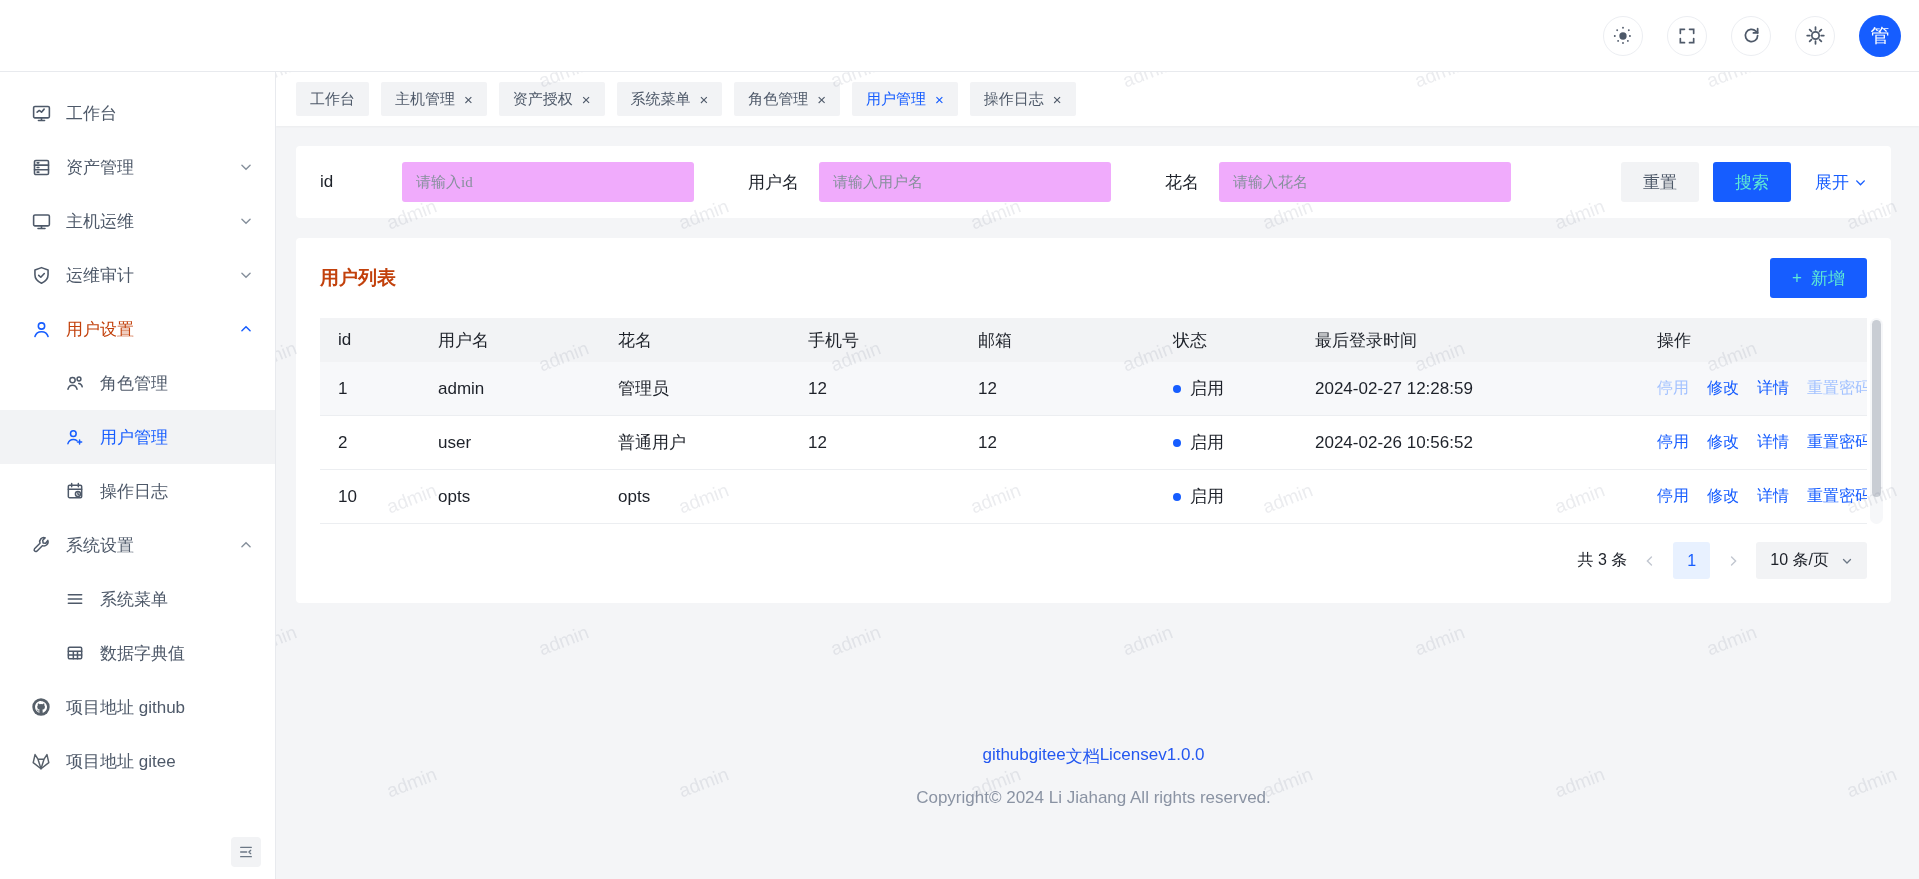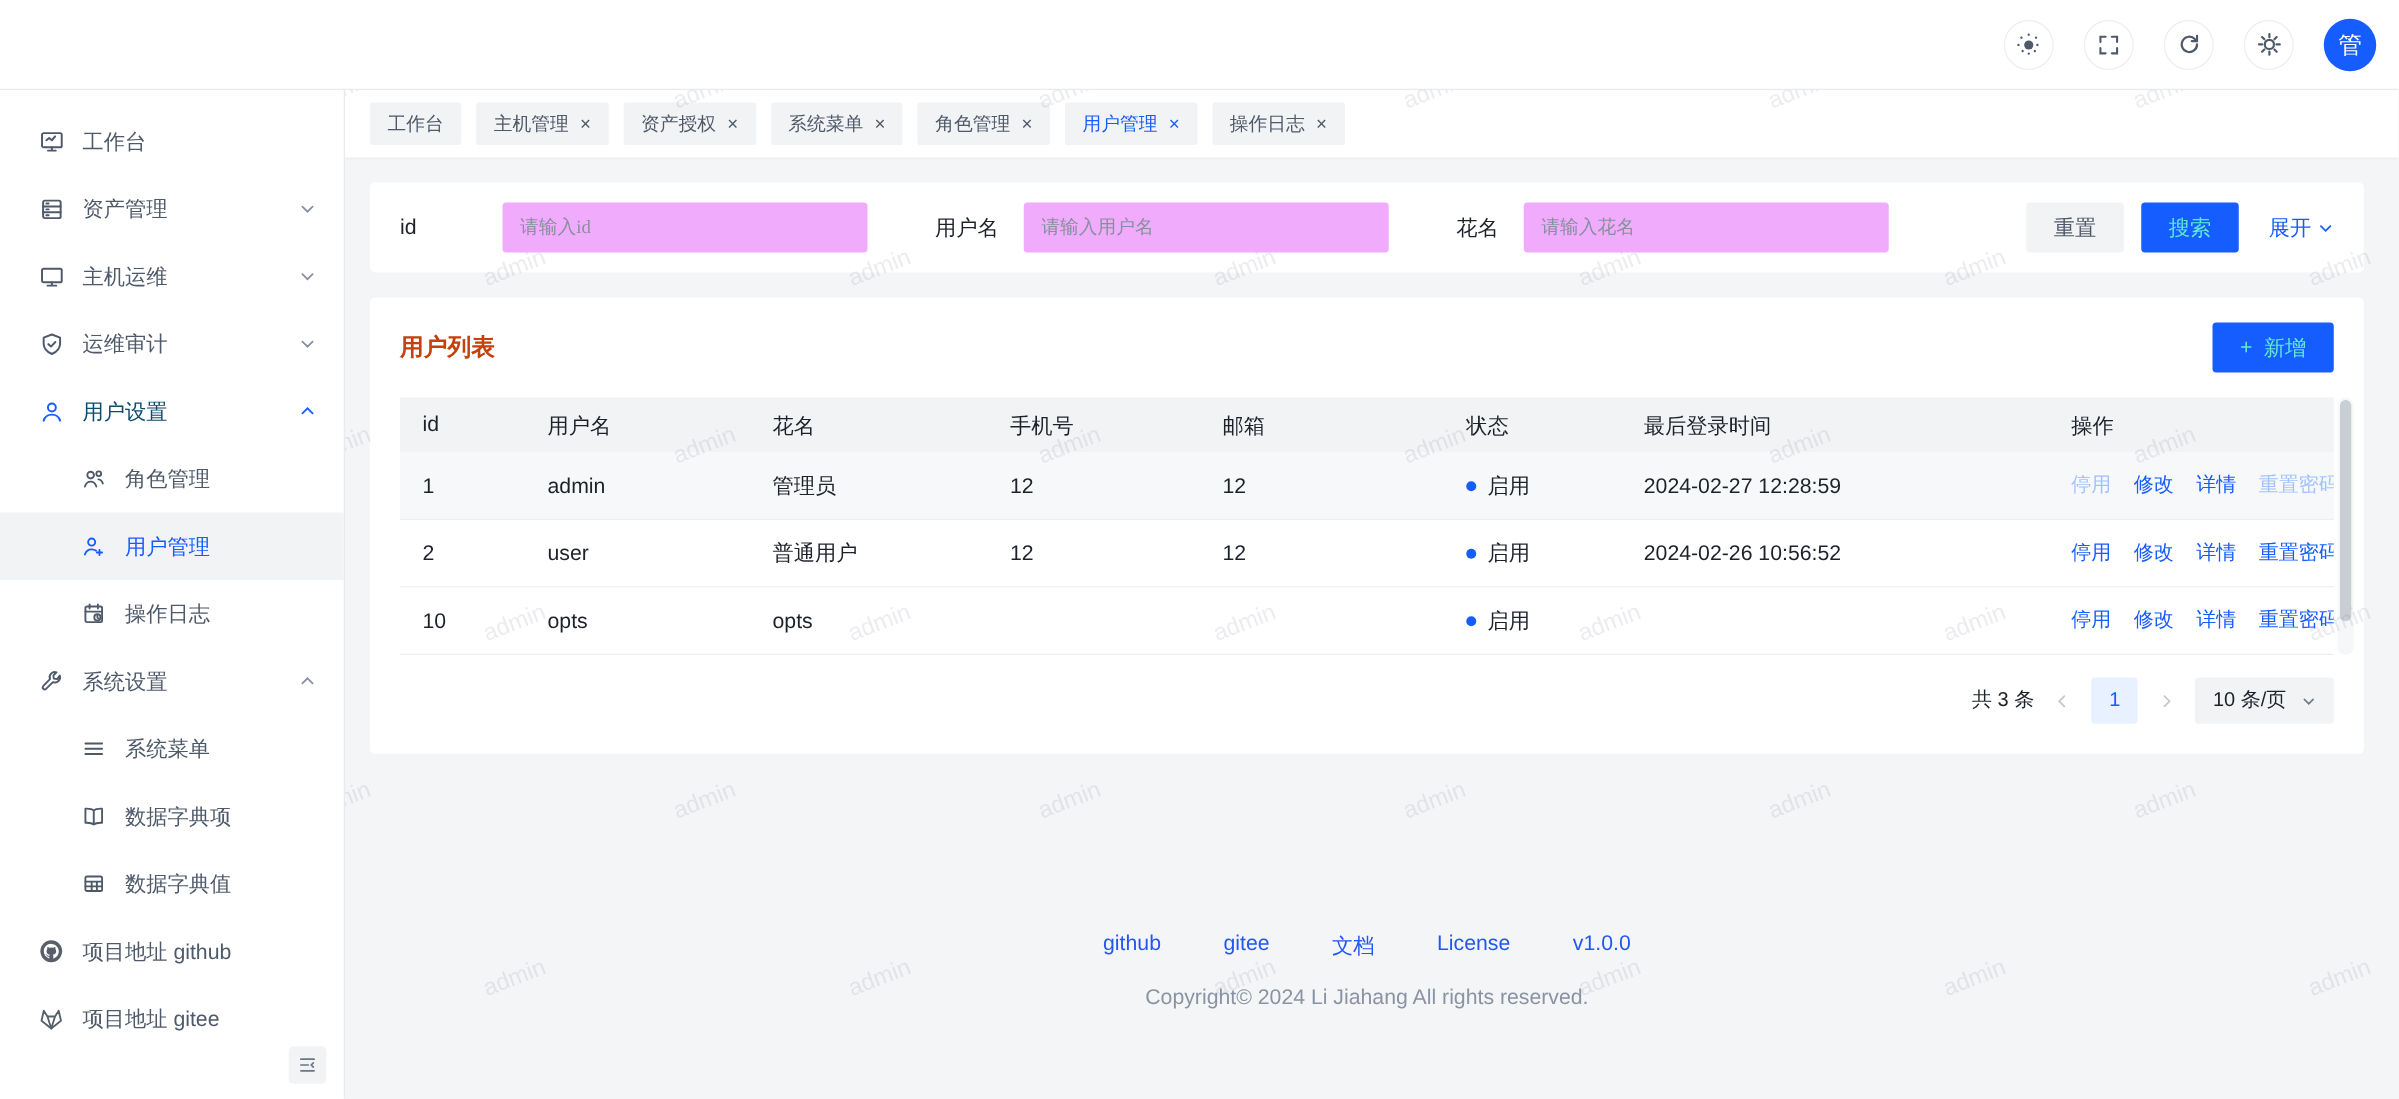--- a/index.html
+++ b/index.html
@@ -17,21 +17,21 @@
   .avatar { width:42px; height:42px; border-radius:50%; background:#165dff; color:#fff;
     display:flex; align-items:center; justify-content:center; font-size:19px; cursor:pointer; }
 
   
   .sidebar { position:fixed; top:72px; left:0; bottom:0; width:276px; background:#fff;
     border-right:1px solid #e8eaee; padding-top:14px; z-index:15; }
   .side-item { height:54px; display:flex; align-items:center; padding-left:30px; position:relative;
     color:#4e5969; font-size:17px; cursor:pointer; }
   .side-item .s-icon { width:22px; height:22px; margin-right:14px; display:flex; align-items:center; justify-content:center; }
   .side-item.sub { padding-left:64px; }
-  .side-item.active { color:#0c4a6e; }
+  .side-item.active { color:#c2410c; }
   .side-item.selected { color:#165dff; background:#f2f3f5; }
   .chev { position:absolute; right:22px; color:#86909c; display:flex; }
   .side-item.active .chev { color:#165dff; }
   .collapse-btn { position:absolute; right:14px; bottom:12px; width:30px; height:30px; border-radius:4px;
     background:#f2f3f5; display:flex; align-items:center; justify-content:center; color:#6b7785; cursor:pointer; }
 
   
   .main { position:absolute; top:72px; left:276px; right:0; bottom:0; overflow:hidden; }
   .tabstrip { height:54px; background:#fff; display:flex; align-items:center; gap:12px; padding:0 20px;
     box-shadow:0 1px 2px rgba(0,0,0,.04); position:relative; z-index:2; }
@@ -81,21 +81,21 @@
   .pagination { margin-top:18px; display:flex; align-items:center; justify-content:flex-end; gap:16px;
     font-size:16px; color:#1d2129; }
   .pg-arrow { color:#c2c7d0; display:flex; align-items:center; cursor:pointer; }
   .pg-num { width:37px; height:37px; border-radius:3px; background:#e8f1ff; color:#165dff;
     display:flex; align-items:center; justify-content:center; cursor:pointer; }
   .pg-size { height:37px; background:#f2f3f5; border-radius:3px; padding:0 14px; display:flex;
     align-items:center; gap:12px; color:#1d2129; cursor:pointer; }
   .pg-size .chev-d { color:#6b7785; display:flex; }
 
   .footer { margin-top:142px; text-align:center; padding-bottom:26px; }
-  .flinks { display:flex; justify-content:center; gap:50px; }
+  .flinks { display:flex; justify-content:center; }
   .flink { color:#2357f0; font-size:17px; cursor:pointer; }
   .copyright { margin-top:20px; color:#8a93a3; font-size:17px; }
 
   
   .wm-layer { position:absolute; top:0; left:0; right:0; bottom:0; overflow:hidden; pointer-events:none; z-index:3; }
   .wm { position:absolute; font-size:19px; color:rgba(110,120,140,.14); transform:rotate(-21deg); white-space:nowrap; }
 
   svg { display:block; }
 </style>
 </head>
@@ -265,28 +265,20 @@
 
   <div class="side-item sub">
     <span class="s-icon">
       <svg width="20" height="20" viewBox="0 0 24 24" fill="none" stroke="#4e5969" stroke-width="1.8" stroke-linecap="round">
           <path d="M4 7h16M4 12h16M4 17h16"></path>
         </svg>
     </span>
     <span>系统菜单</span>
   </div>
 
-  <div class="side-item sub">
-    <span class="s-icon">
-      <svg width="20" height="20" viewBox="0 0 24 24" fill="none" stroke="#4e5969" stroke-width="1.8" stroke-linecap="round" stroke-linejoin="round">
-        <path d="M12 6.5C10.5 5 8.5 4.5 4 4.7v13.6c4.5-.2 6.5.3 8 1.7 1.5-1.4 3.5-1.9 8-1.7V4.7c-4.5-.2-6.5.3-8 1.8zM12 6.5V20"></path>
-      </svg>
-    </span>
-    <span>数据字典项</span>
-  </div>
 
   <div class="side-item sub">
     <span class="s-icon">
       <svg width="20" height="20" viewBox="0 0 24 24" fill="none" stroke="#4e5969" stroke-width="1.8" stroke-linecap="round">
         <rect x="4" y="5" width="16" height="14" rx="1.5"></rect>
           <path d="M4 10h16M4 14.5h16M10 10v9M15 10v9"></path>
       </svg>
     </span>
     <span>数据字典值</span>
   </div>

